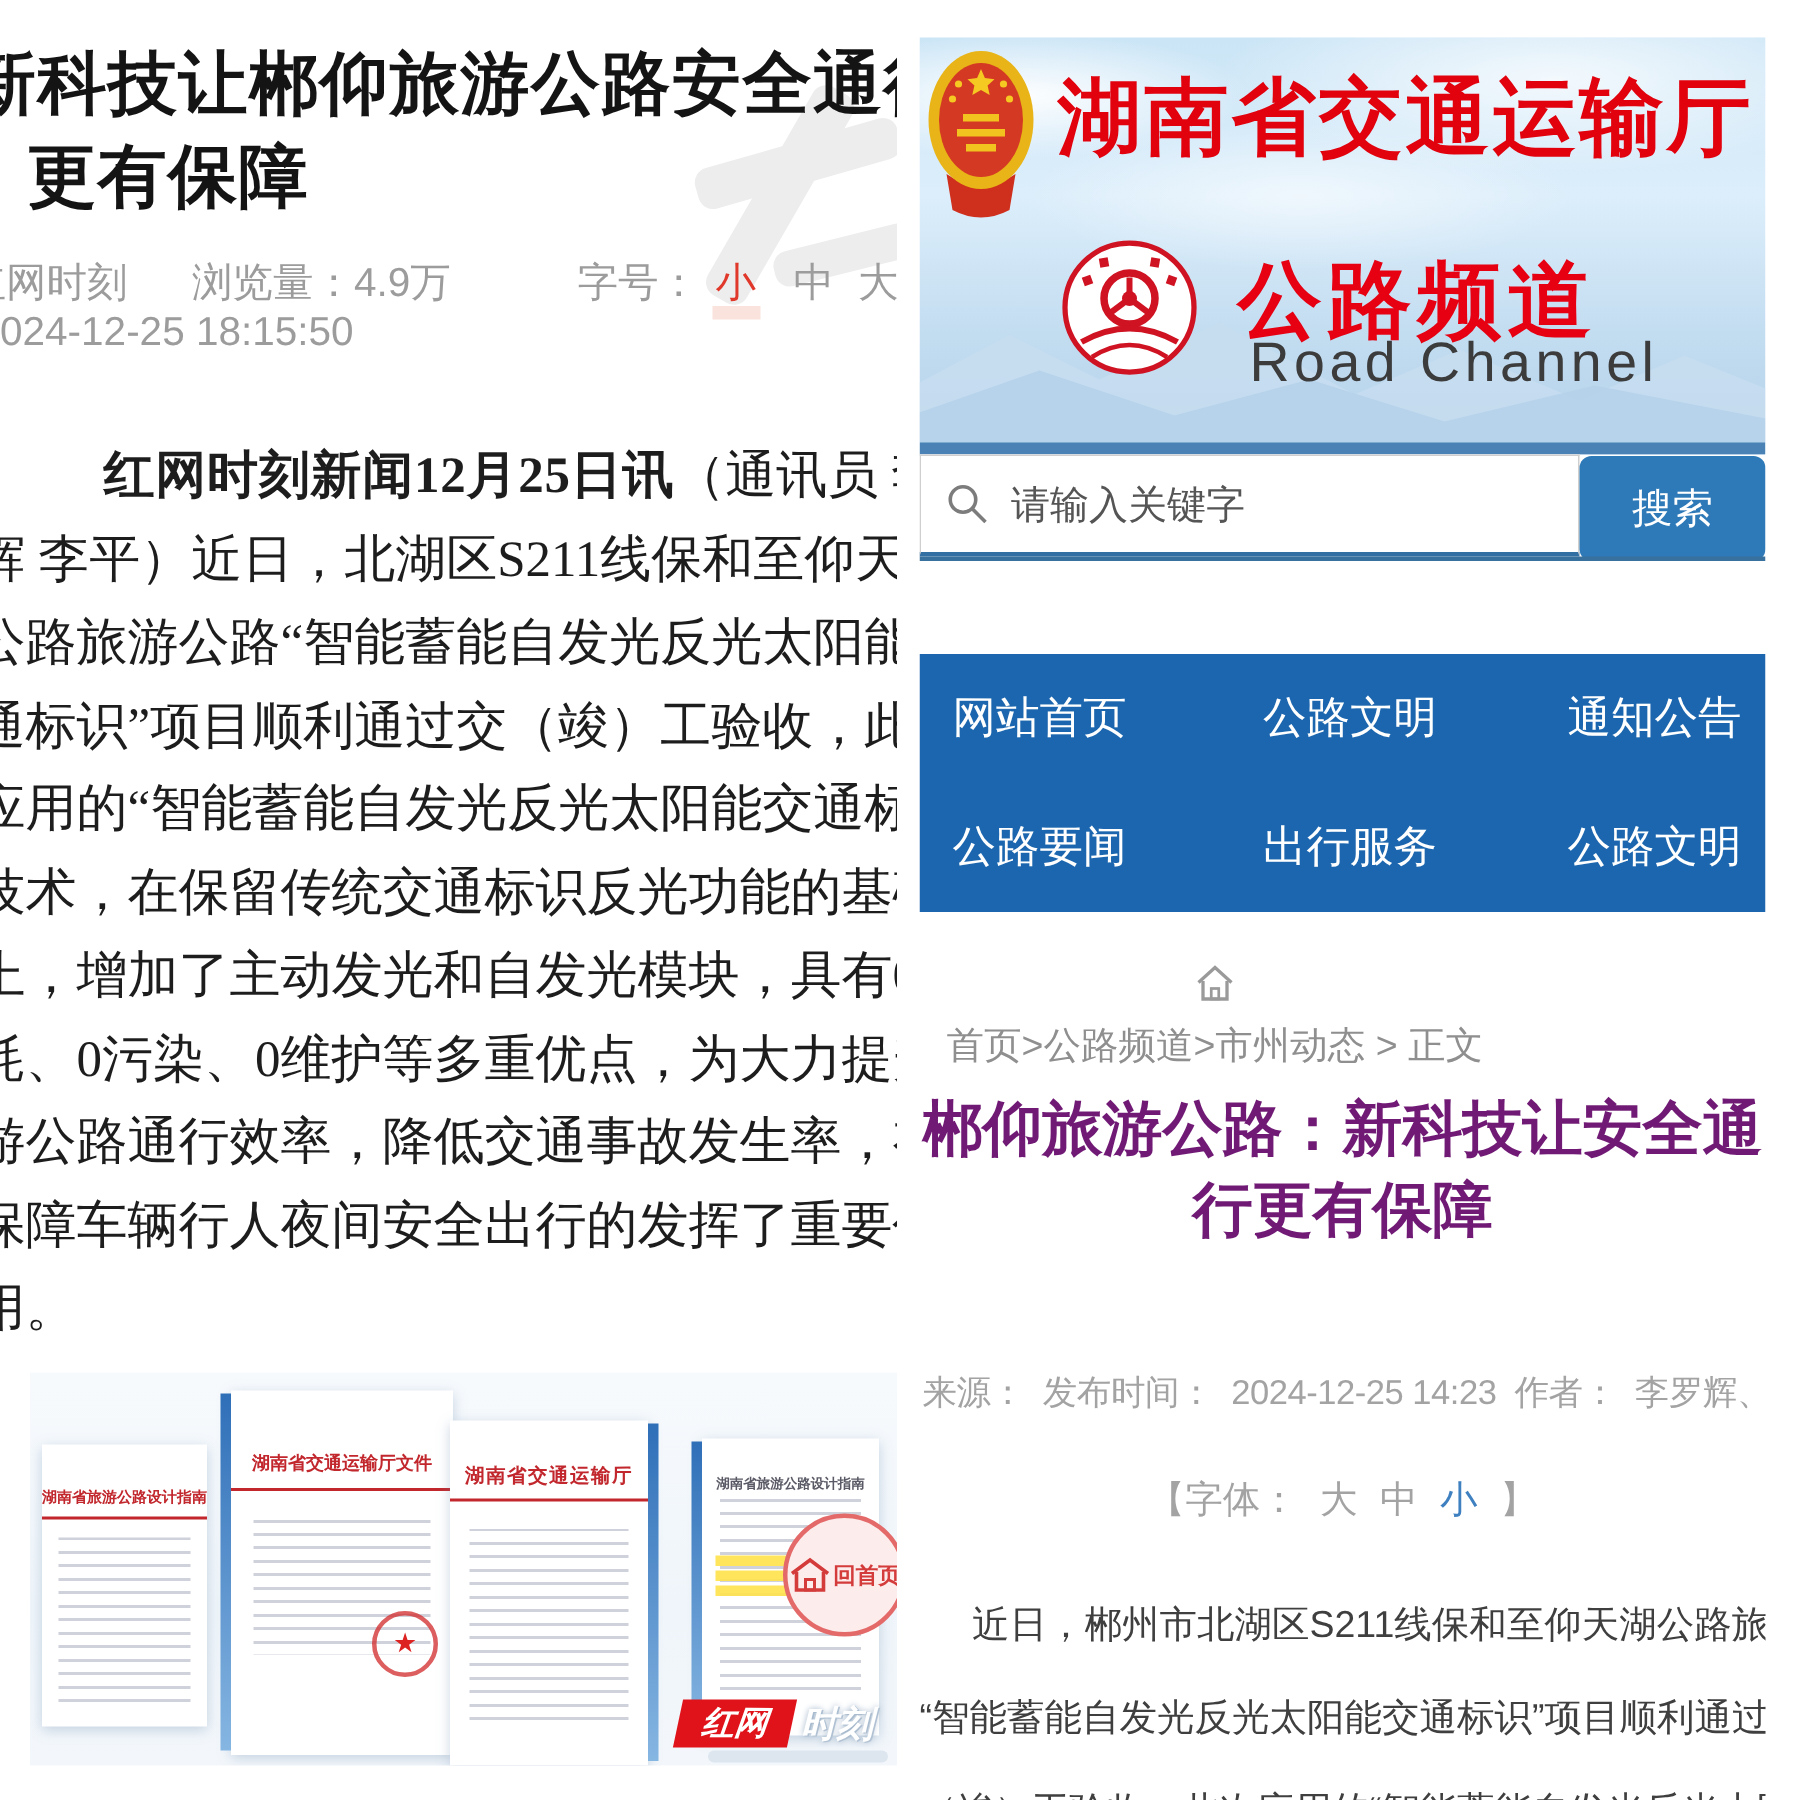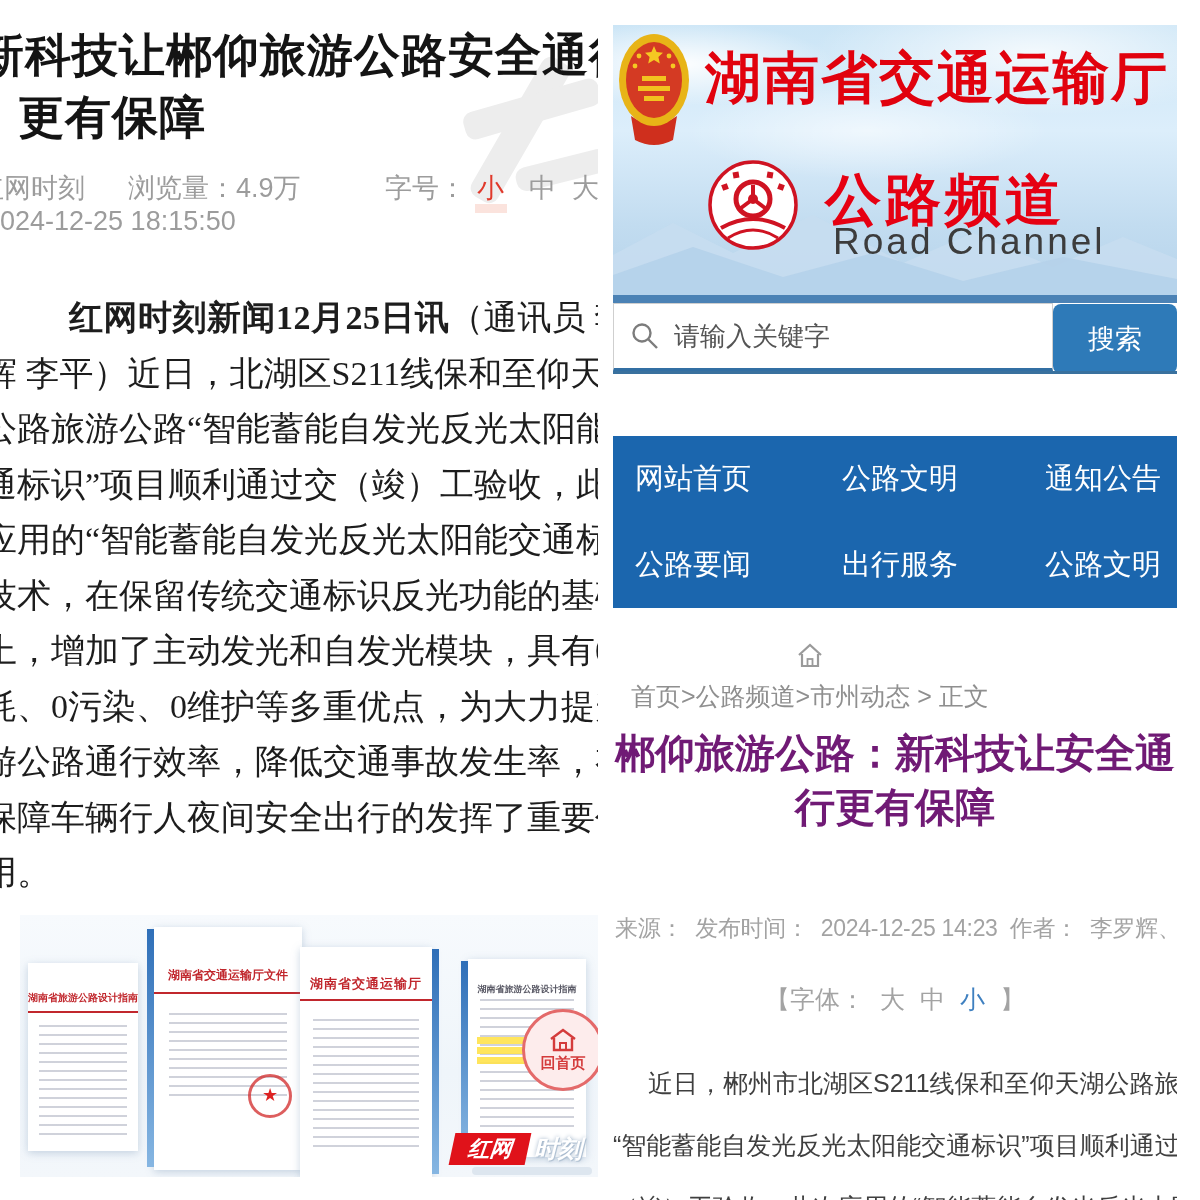--- a/index.html
+++ b/index.html
@@ -53,21 +53,21 @@
                   background:linear-gradient(180deg,#2f6fb8,#86b6e2);}
   .spineR::after{content:"";position:absolute;right:-7px;top:2px;width:7px;height:98%;
                  background:linear-gradient(180deg,#2f6fb8,#86b6e2);}
   .seal{position:absolute;right:10px;bottom:52px;width:44px;height:44px;border:3px solid rgba(210,40,40,.75);
         border-radius:50%;}
   .seal::after{content:"★";position:absolute;left:50%;top:50%;transform:translate(-50%,-54%);
                color:#d22;font-size:18px;}
   .hl{position:absolute;left:8%;width:84%;height:7px;background:#ffe24a;opacity:.9;}
 
   .badge{position:absolute;left:502px;top:94px;width:82px;height:82px;border-radius:50%;
-         background:#fdecec;border:3px solid #e46a6a;display:flex;flex-direction:column;
+         background:#fdecec;border:3px solid #e46a6a;display:flex;flex-direction:row;
          align-items:center;justify-content:center;gap:2px;}
   .badge span{color:#d43c3c;font-size:15px;font-weight:bold;}
 
   .rn-logo{position:absolute;left:432px;top:218px;display:flex;align-items:center;}
   .rn-box{width:76px;height:32px;background:#e0121a;transform:skewX(-12deg);display:flex;
           align-items:center;justify-content:center;}
   .rn-box span{color:#fff;font-style:italic;font-weight:bold;font-size:22px;transform:skewX(6deg);}
   .rn-light{margin-left:6px;color:#fff;font-style:italic;font-weight:bold;font-size:24px;
             text-shadow:0 0 4px #9fb3c8,1px 1px 0 #b9c8d8;}
   .rn-slogan{position:absolute;left:452px;top:252px;width:120px;height:8px;background:#dde6ef;border-radius:4px;}

